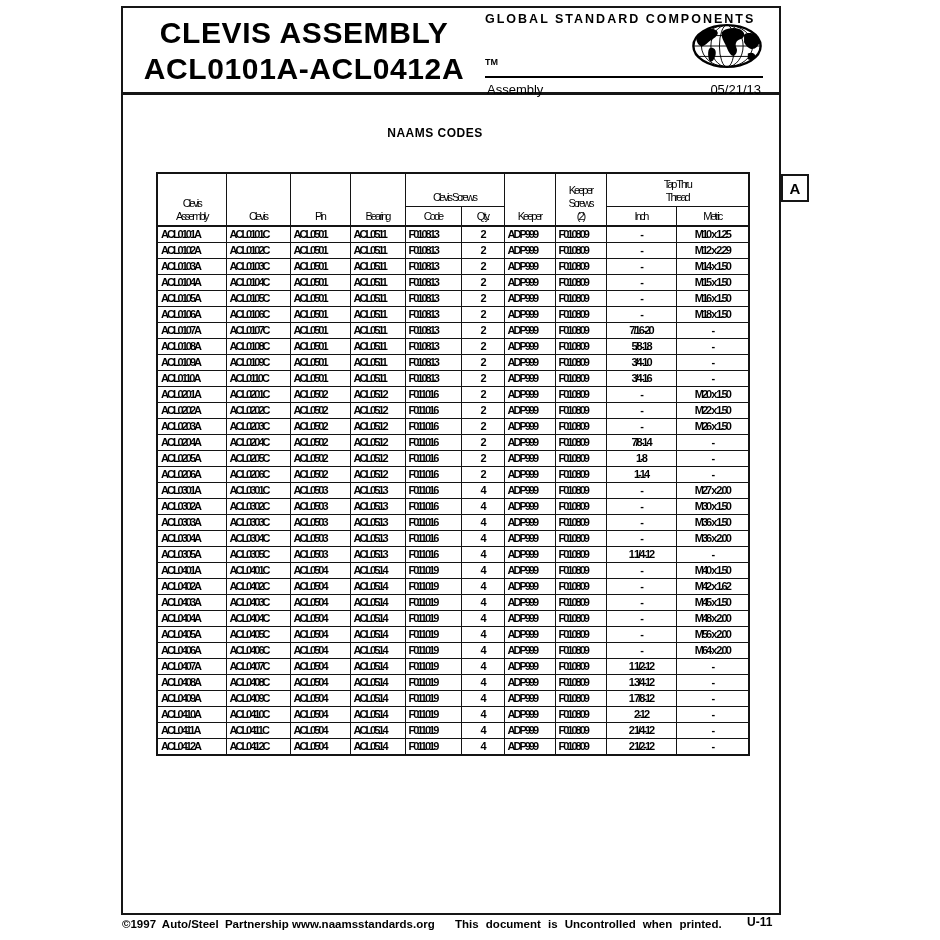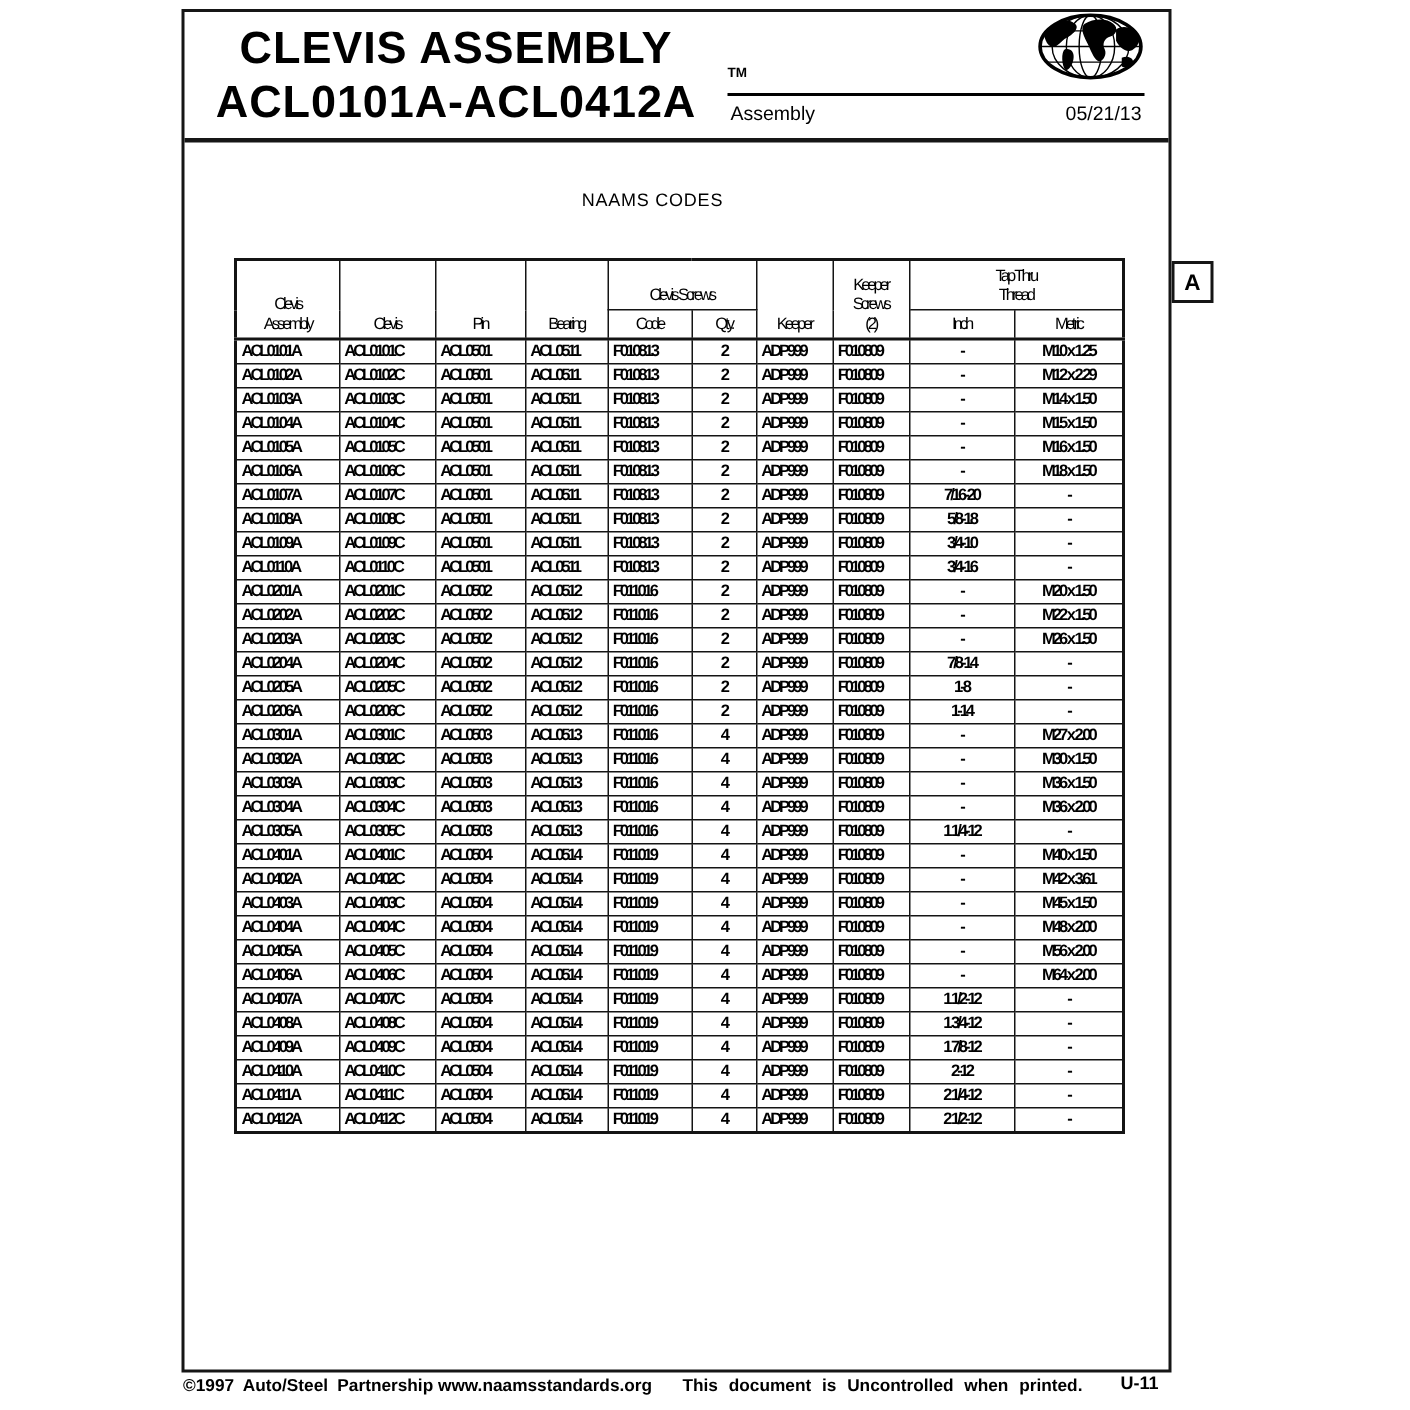--- a/index.html
+++ b/index.html
@@ -19,21 +19,21 @@
   .tagline{font-size:12.5px;font-weight:bold;letter-spacing:2px;white-space:nowrap;}
   .naams-row{display:flex;align-items:flex-end;margin-top:1px;height:47px;justify-content:space-between;}
   .tm{font-size:9px;font-weight:bold;margin:0 1px 7px 0;}
   .naams{font-size:49px;font-weight:bold;line-height:0.88;letter-spacing:-2px;}
   .globe{margin-left:3px;margin-bottom:1px;}
   .brand-rule{border-top:2px solid #000;margin-top:2px;}
   .brand-sub{display:flex;justify-content:space-between;font-size:13px;padding:4px 2px 0 2px;}
 
   
   .codes-title{position:absolute;left:340px;top:126px;width:190px;text-align:center;
-               font-weight:normal;font-size:12px;letter-spacing:0.5px;}
+               font-weight:bold;font-size:12px;letter-spacing:0.5px;}
 
   
   .rev-box{position:absolute;left:781px;top:174px;width:28px;height:28px;
            border:2px solid #161616;box-sizing:border-box;background:#fff;
            display:flex;align-items:center;justify-content:center;
            font-weight:bold;font-size:15px;}
 
   
   table.naams{position:absolute;left:156px;top:172px;width:592px;
               border-collapse:collapse;table-layout:fixed;font-size:11px;
@@ -64,20 +64,21 @@
 
   <div class="frame">
 
     <div class="hdr">
       <div class="title-block">
         <span>CLEVIS ASSEMBLY</span>
         <span>ACL0101A-ACL0412A</span>
       </div>
 
       <div class="brand-block">
+        <div class="tagline">GLOBAL STANDARD COMPONENTS</div>
         <div class="naams-row">
           <span class="tm">TM</span>
           <span class="globe">
             <svg width="72" height="46" viewBox="0 0 76 48" xmlns="http://www.w3.org/2000/svg">
               <defs>
                   <clipPath id="gclip">
                     <ellipse cx="38" cy="24" rx="35.5" ry="22"></ellipse>
                   </clipPath>
                 </defs>
               <ellipse cx="38" cy="24" rx="35.5" ry="22" fill="none" stroke="#000" stroke-width="2.5"></ellipse>
@@ -416,21 +417,21 @@
         <tr>
           <td class="c0">ACL0402A</td>
           <td class="c1">ACL0402C</td>
           <td class="c2">ACL0504</td>
           <td class="c3">ACL0514</td>
           <td class="c4">F011019</td>
           <td class="c5">4</td>
           <td class="c6">ADP999</td>
           <td class="c7">F010809</td>
           <td class="c8">-</td>
-          <td class="c9">M42 x 3.61</td>
+          <td class="c9">M42 x 1.62</td>
         </tr>
         <tr>
           <td class="c0">ACL0403A</td>
           <td class="c1">ACL0403C</td>
           <td class="c2">ACL0504</td>
           <td class="c3">ACL0514</td>
           <td class="c4">F011019</td>
           <td class="c5">4</td>
           <td class="c6">ADP999</td>
           <td class="c7">F010809</td>

